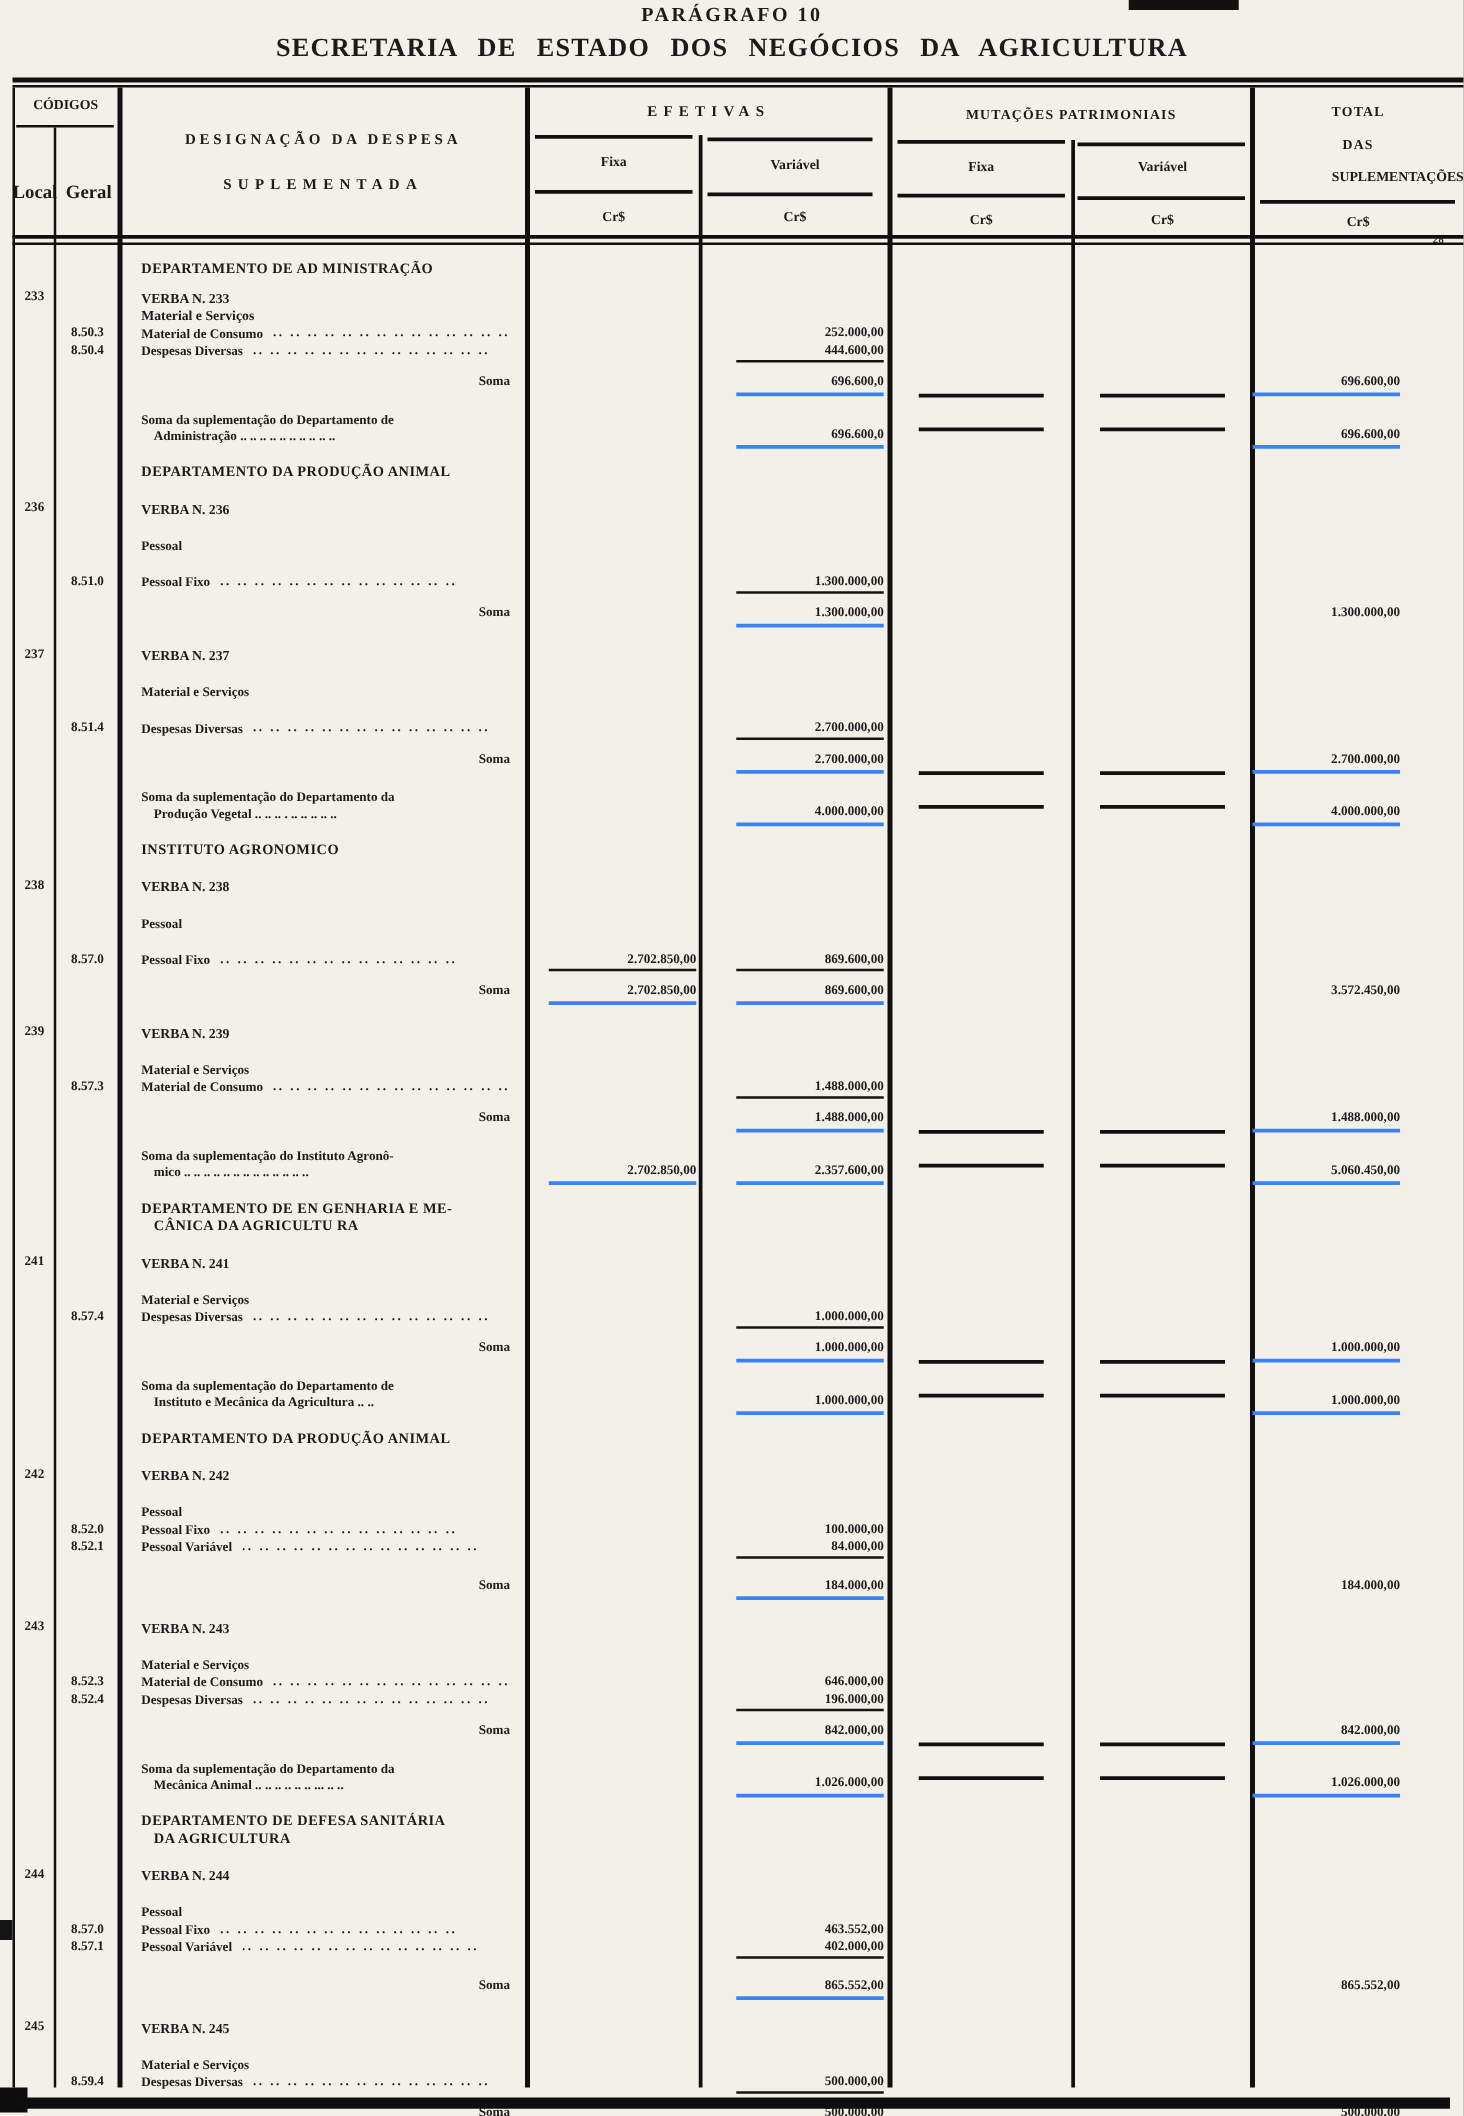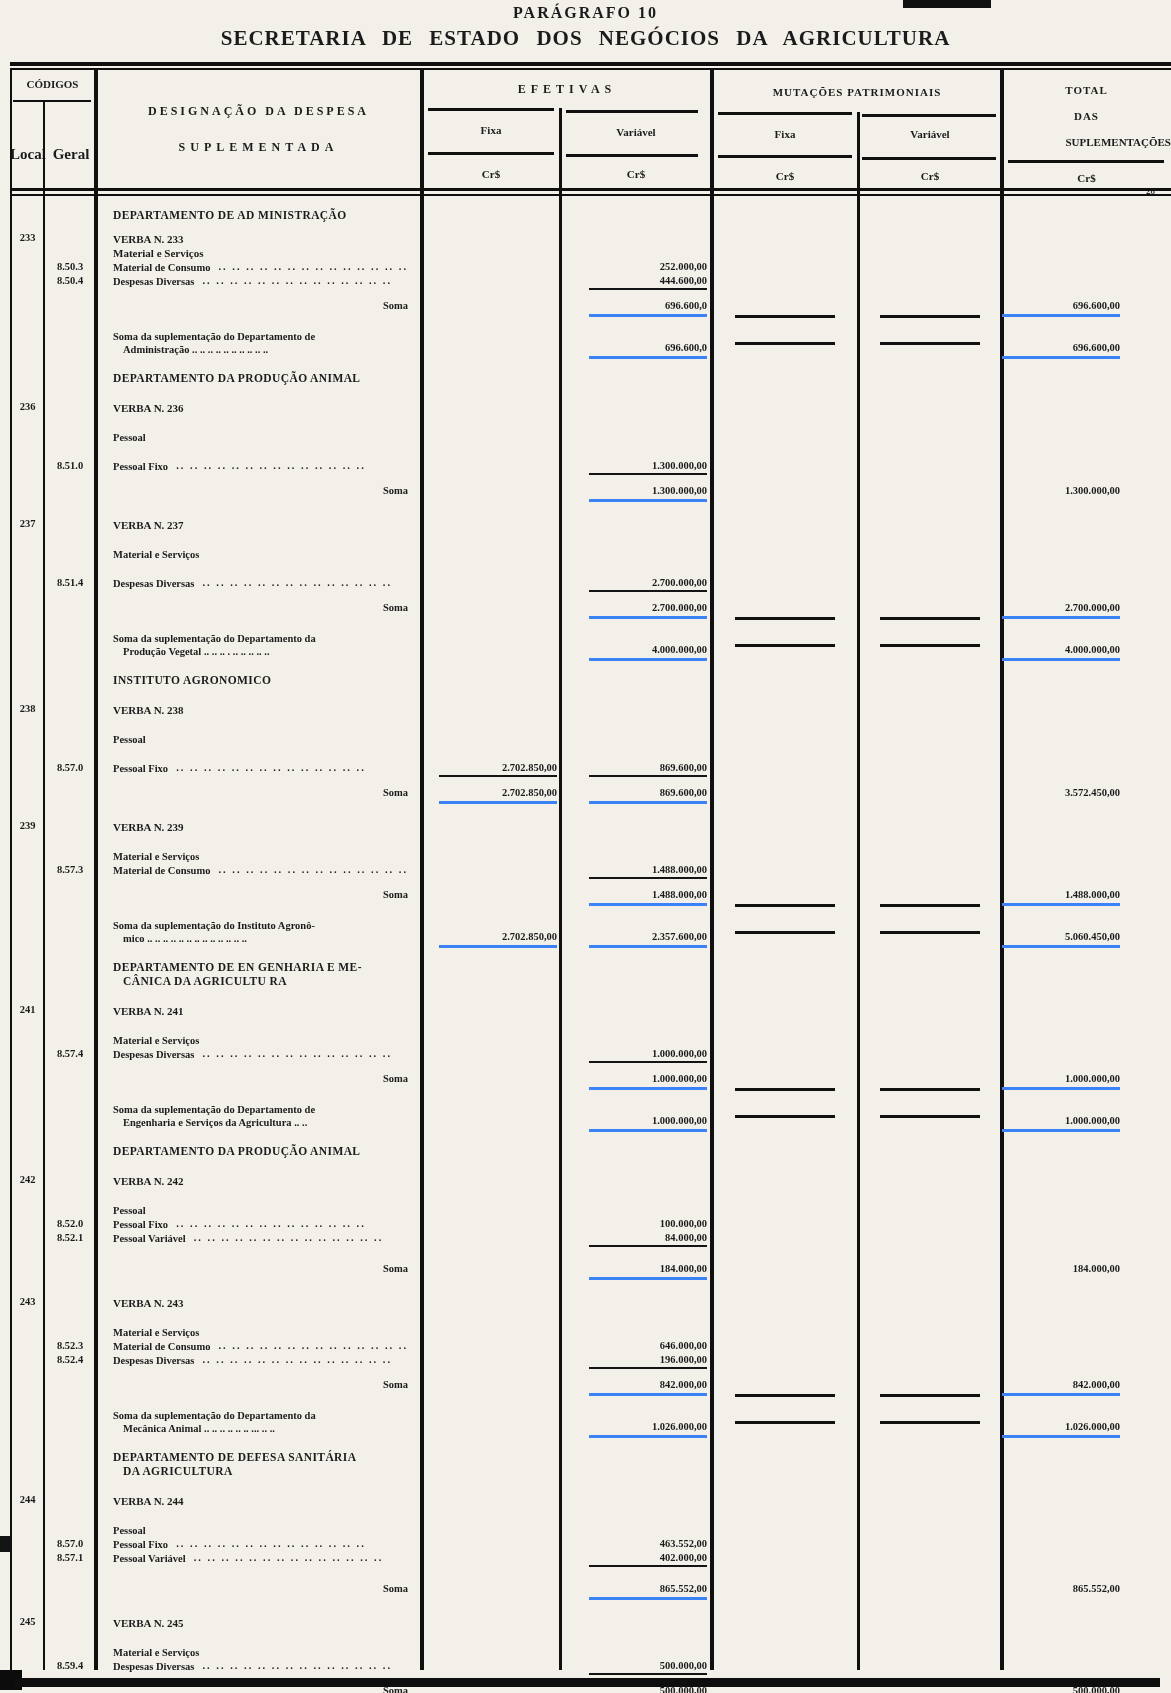--- a/index.html
+++ b/index.html
@@ -540,21 +540,21 @@
           <div class="c col-mvar">
             <div class="dash"></div>
           </div>
           <div class="c amt col-total"><div class="num ul">1.000.000,00</div></div>
         </div>
         <div class="trow somasup">
           <div class="c col-local code"></div>
           <div class="c col-geral code"></div>
           <div class="c col-desig">
             <div class="l1">Soma da suplementação do Departamento de</div>
-            <div class="l2">Engenharia e Serviços da Agricultura .. ..</div>
+            <div class="l2">Instituto e Mecânica da Agricultura .. ..</div>
           </div>
           <div class="c amt col-fixa"></div>
           <div class="c amt col-var"><div class="num ul">1.000.000,00</div></div>
           <div class="c col-mfixa">
             <div class="dash"></div>
           </div>
           <div class="c col-mvar">
             <div class="dash"></div>
           </div>
           <div class="c amt col-total"><div class="num ul">1.000.000,00</div></div>

